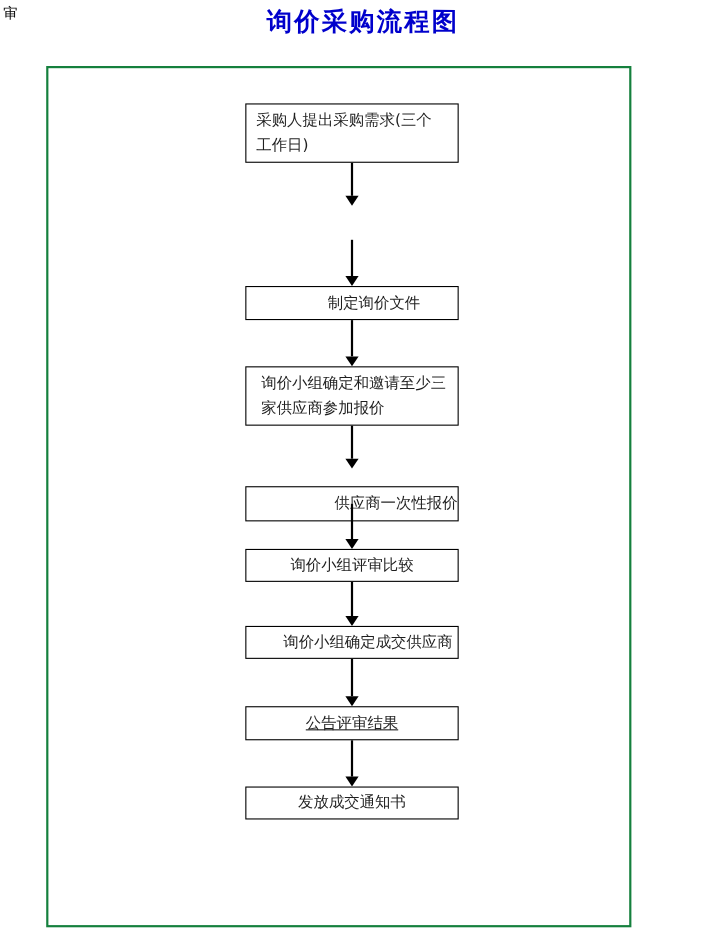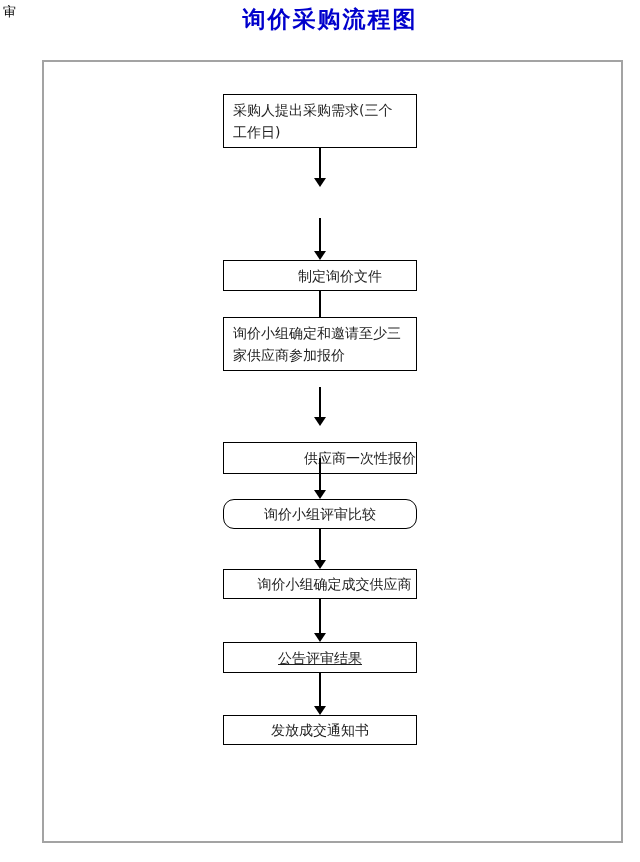--- a/index.html
+++ b/index.html
@@ -22,22 +22,22 @@
     left: 0; top: 4px;
     width: 660px;
     text-align: center;
     font-size: 23px;
     font-weight: bold;
     letter-spacing: 2px;
   }
   .outer-frame {
     position: absolute;
     left: 42px; top: 60px;
-    width: 581px; height: 783px;
-    border: 2px solid #a3a3a3;
+    width: 532px; height: 783px;
+    border: 2px solid #15803d;
     background: #ffffff;
   }
   .flow-box {
     position: absolute;
     left: 179px;
     width: 194px;
     border: 1.5px solid #000000;
     background: #ffffff;
     display: flex;
     align-items: center;
@@ -95,40 +95,40 @@
 
   <div class="flow-box center" style="top:198px; height:31px;padding-left:40px;">
     <span class="step-label">制定询价文件</span>
   </div>
 
   <div class="arrow" style="top:229px; height:42px;">
     <div class="shaft"></div>
     <div class="head"></div>
   </div>
 
-  <div class="flow-box left" style="top:255px; height:54px;">
+  <div class="flow-box left" style="top:271px; height:54px;justify-content:center;">
     <span class="step-label">询价小组确定和邀请至少三
 家供应商参加报价</span>
   </div>
 
   <div class="arrow" style="top:325px; height:39px;">
     <div class="shaft"></div>
     <div class="head"></div>
   </div>
 
   <div class="flow-box center" style="top:380px; height:32px;justify-content:flex-end;">
     <span class="step-label">供应商一次性报价</span>
   </div>
 
   <div class="arrow" style="top:396px; height:41px;">
     <div class="shaft"></div>
     <div class="head"></div>
   </div>
 
-  <div class="flow-box center" style="top:437px; height:30px;border-radius:11px;">
+  <div class="flow-box center" style="top:437px; height:30px;">
     <span class="step-label">询价小组评审比较</span>
   </div>
 
   <div class="arrow" style="top:467px; height:40px;">
     <div class="shaft"></div>
     <div class="head"></div>
   </div>
 
   <div class="flow-box center" style="top:507px; height:30px;padding-left:29px;">
     <span class="step-label">询价小组确定成交供应商</span>

